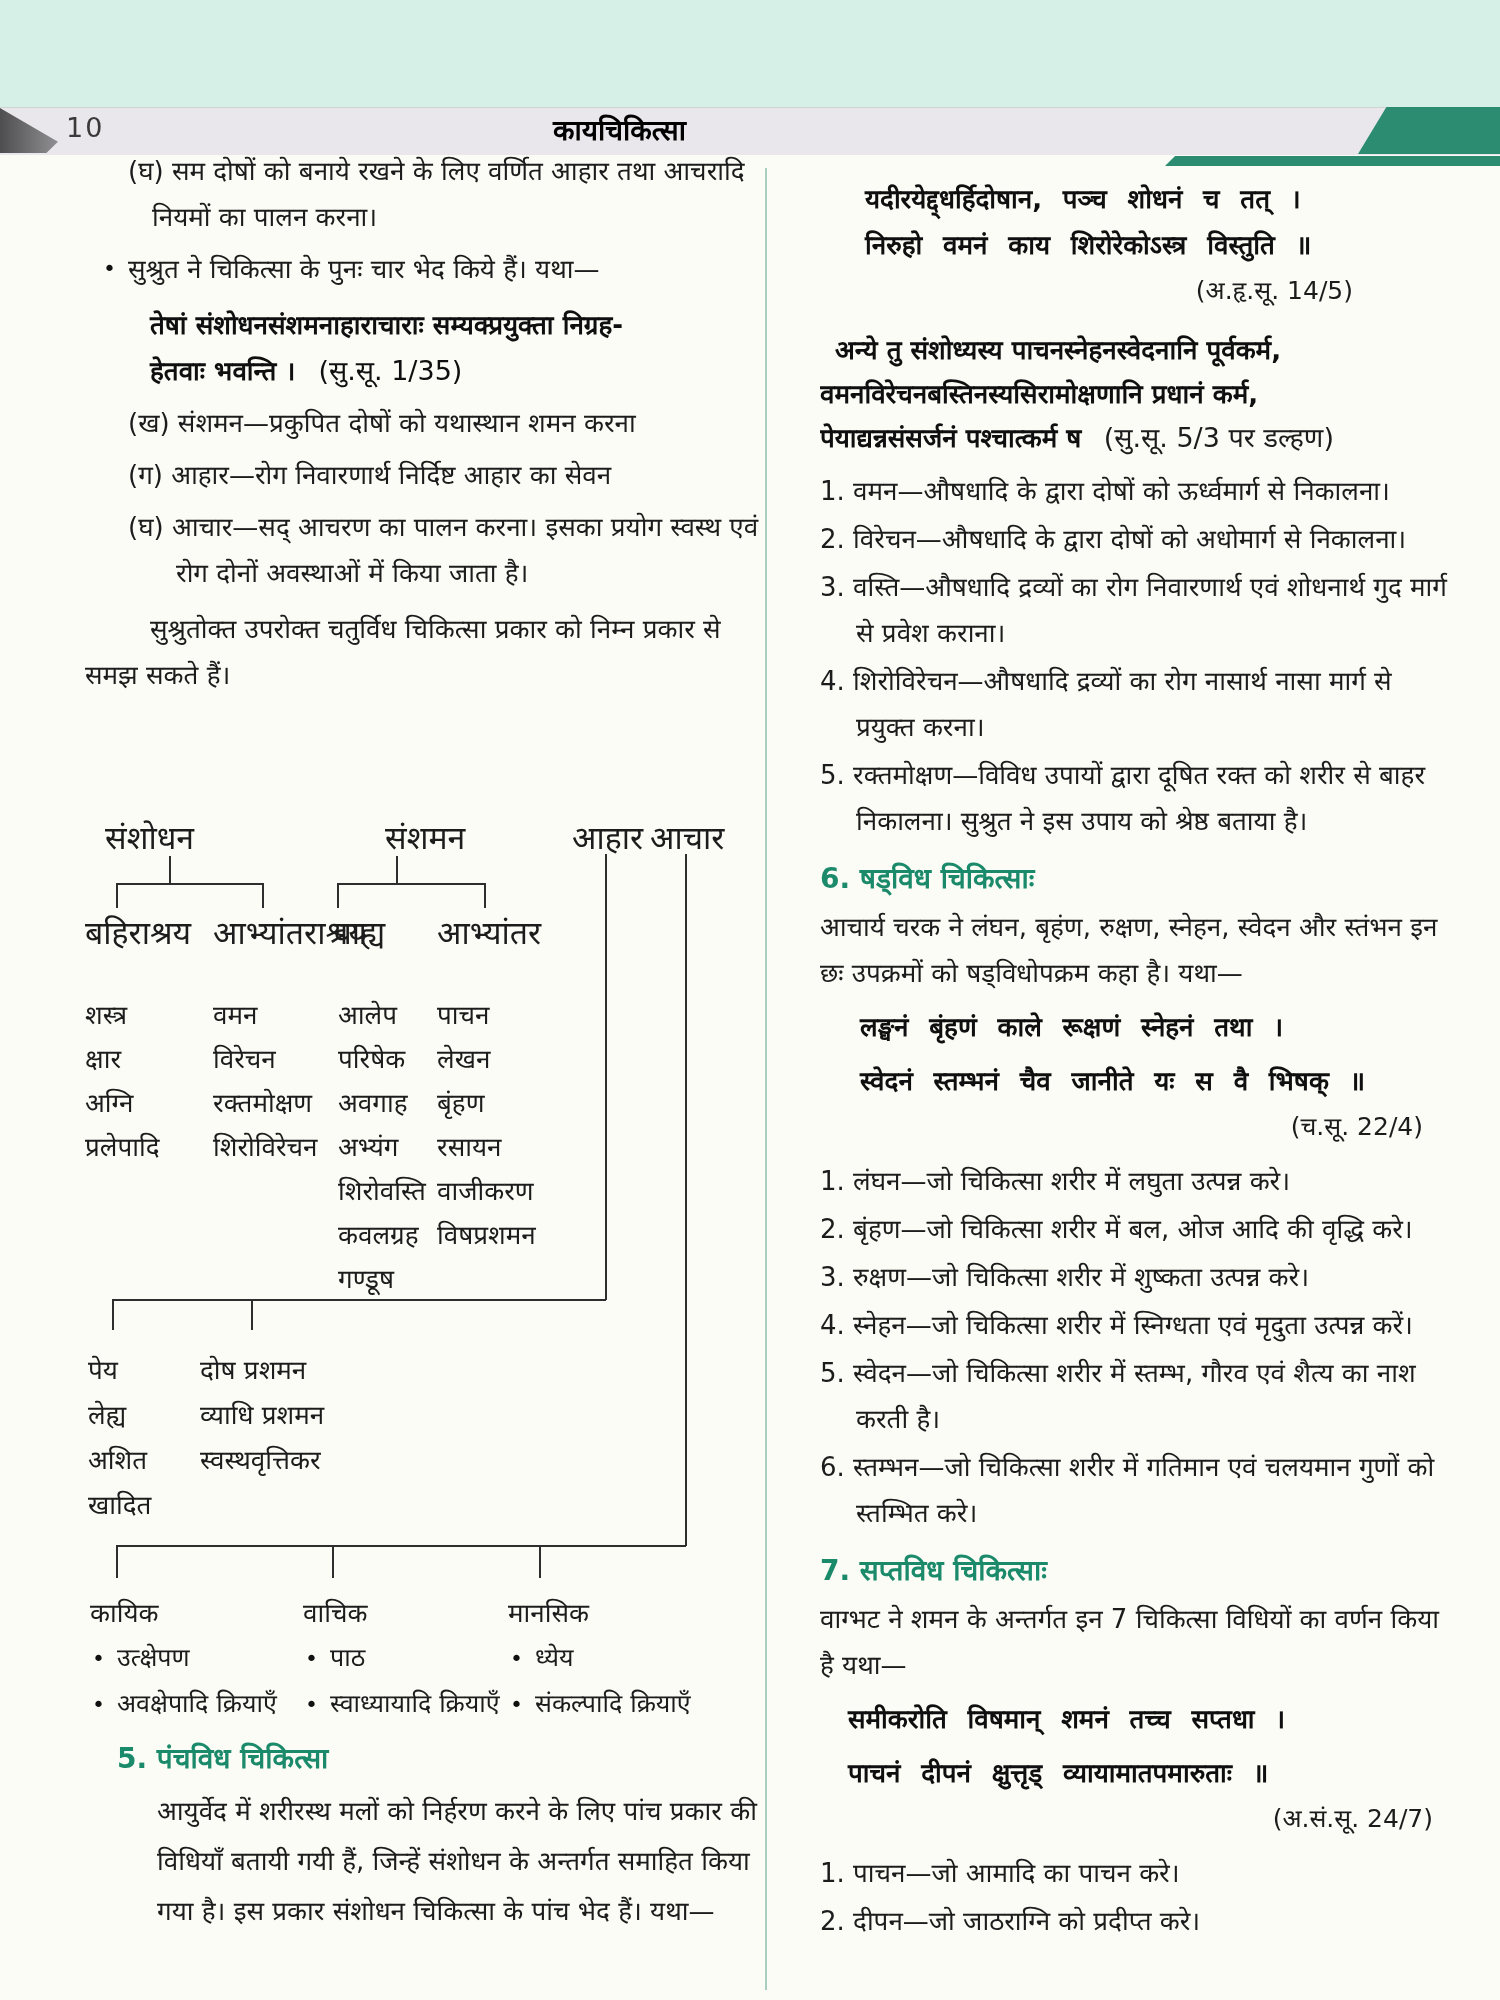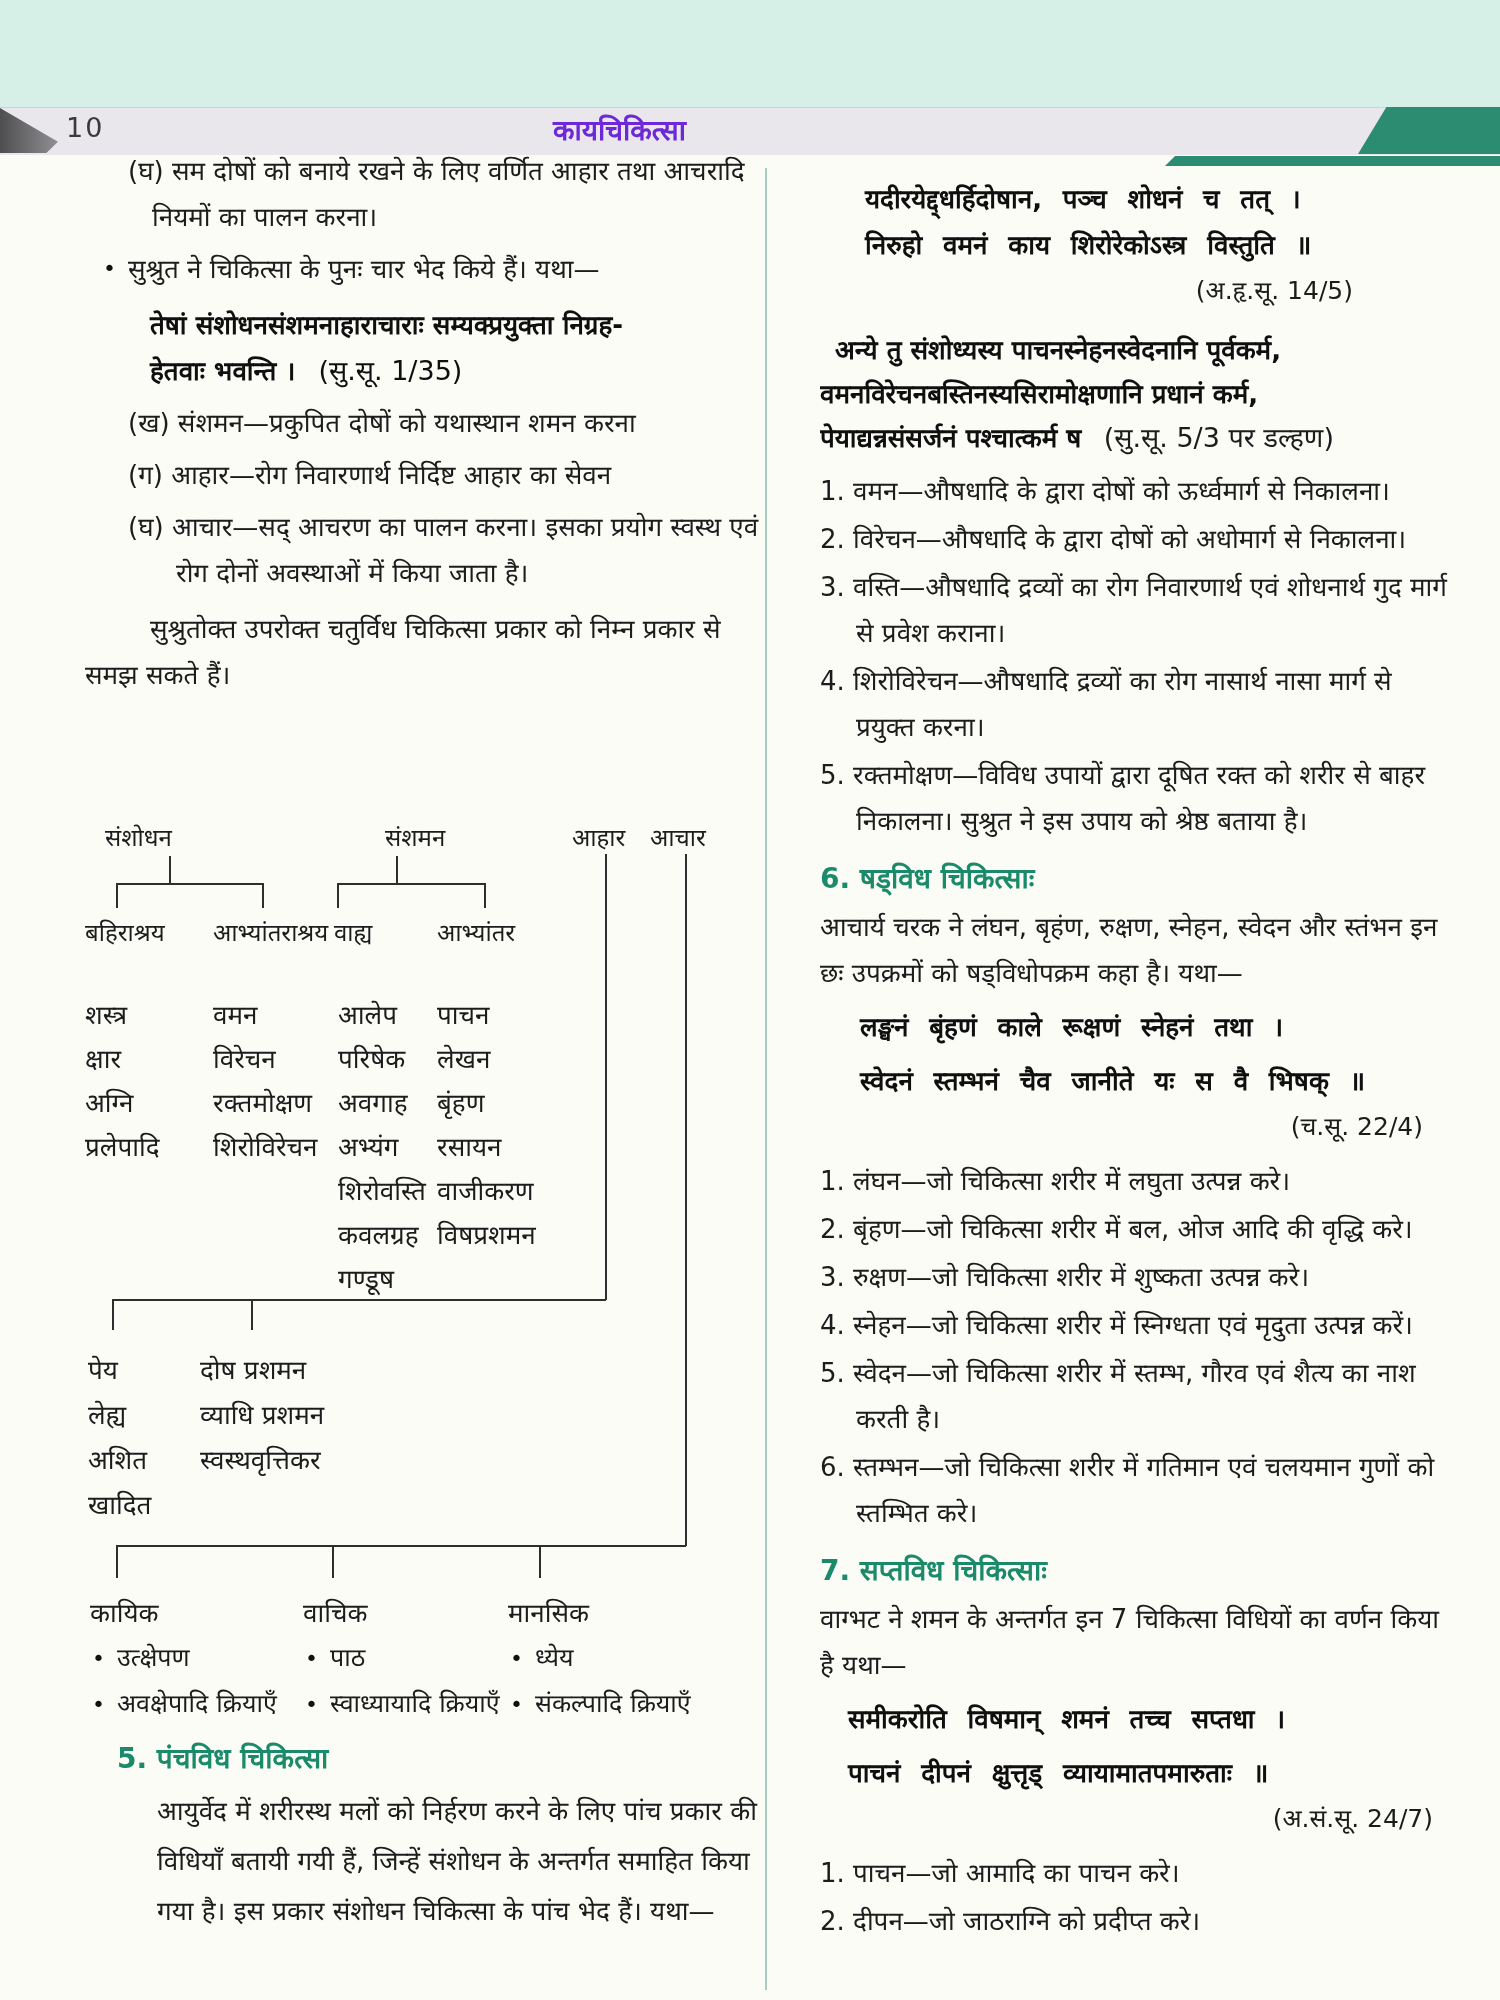--- a/index.html
+++ b/index.html
@@ -20,40 +20,40 @@
   .top-band{left:0;top:0;width:1500px;height:107px;background:#d7f0e7;}
   .header-bar{left:0;top:107px;width:1500px;height:47px;background:#e9e7eb;border-top:1px solid #cfd4cf;}
   .gray-wedge{left:0;top:108px;width:58px;height:45px;
     background:linear-gradient(90deg,#4e4e50,#909094);
     clip-path:polygon(0 0,100% 75%,80% 100%,0 100%);}
   .teal-poly{left:1358px;top:107px;width:142px;height:47px;background:#2b8c72;
     clip-path:polygon(20% 0,100% 0,100% 100%,0 100%);}
   .teal-strip{left:1165px;top:156px;width:335px;height:10px;background:#2b8c72;
     clip-path:polygon(3% 0,100% 0,100% 100%,0 100%);}
   .page-num{left:66px;top:112px;font-size:27px;color:#3a3a3a;letter-spacing:2px;}
-  .page-title{left:553px;top:110px;font-size:28px;font-weight:600;color:#6d28d9;}
+  .page-title{left:553px;top:110px;font-size:28px;font-weight:600;color:#000000;}
 
   
   .divider{left:765px;top:168px;width:2px;height:1822px;background:#a8cec2;}
 
   .lcol{left:85px;top:148px;width:676px;height:672px;overflow:hidden;
     font-size:26px;line-height:46px;}
   .rcol{left:820px;top:176px;width:628px;height:1814px;overflow:hidden;
     font-size:26px;line-height:46px;}
 
   .pgha{margin-left:43px;padding-left:24px;text-indent:-24px;}
   .brow{display:flex;margin-top:6px;padding-left:18px;gap:12px;align-items:flex-start;}
   .bdot{font-size:22px;line-height:46px;color:#111;}
   .verse{font-weight:700;color:#0f0f0f;}
   .v1{margin-top:10px;margin-left:65px;}
   .litem{margin-left:43px;padding-left:48px;text-indent:-48px;margin-top:6px;}
   .sushr{margin-top:10px;text-indent:65px;}
 
   
-  .troot,.tl1{font-size:24px;line-height:36px;text-align:center;}
+  .troot,.tl1{font-size:32px;line-height:36px;text-align:center;}
   .tcol div{line-height:44px;font-size:26px;}
   .tcol2 div{line-height:45px;font-size:26px;}
   .tgroup{width:230px;}
   .tgroup .gtitle{font-size:26px;line-height:46px;}
   .tgroup .brow{padding-left:2px;margin-top:0;}
   .tgroup .brow span:last-child{line-height:44px;font-size:25px;}
   svg.lines{left:0;top:0;width:1500px;height:2000px;pointer-events:none;}
 
   
   .h-green{color:#1b8a6b;font-weight:700;font-size:28px;}

